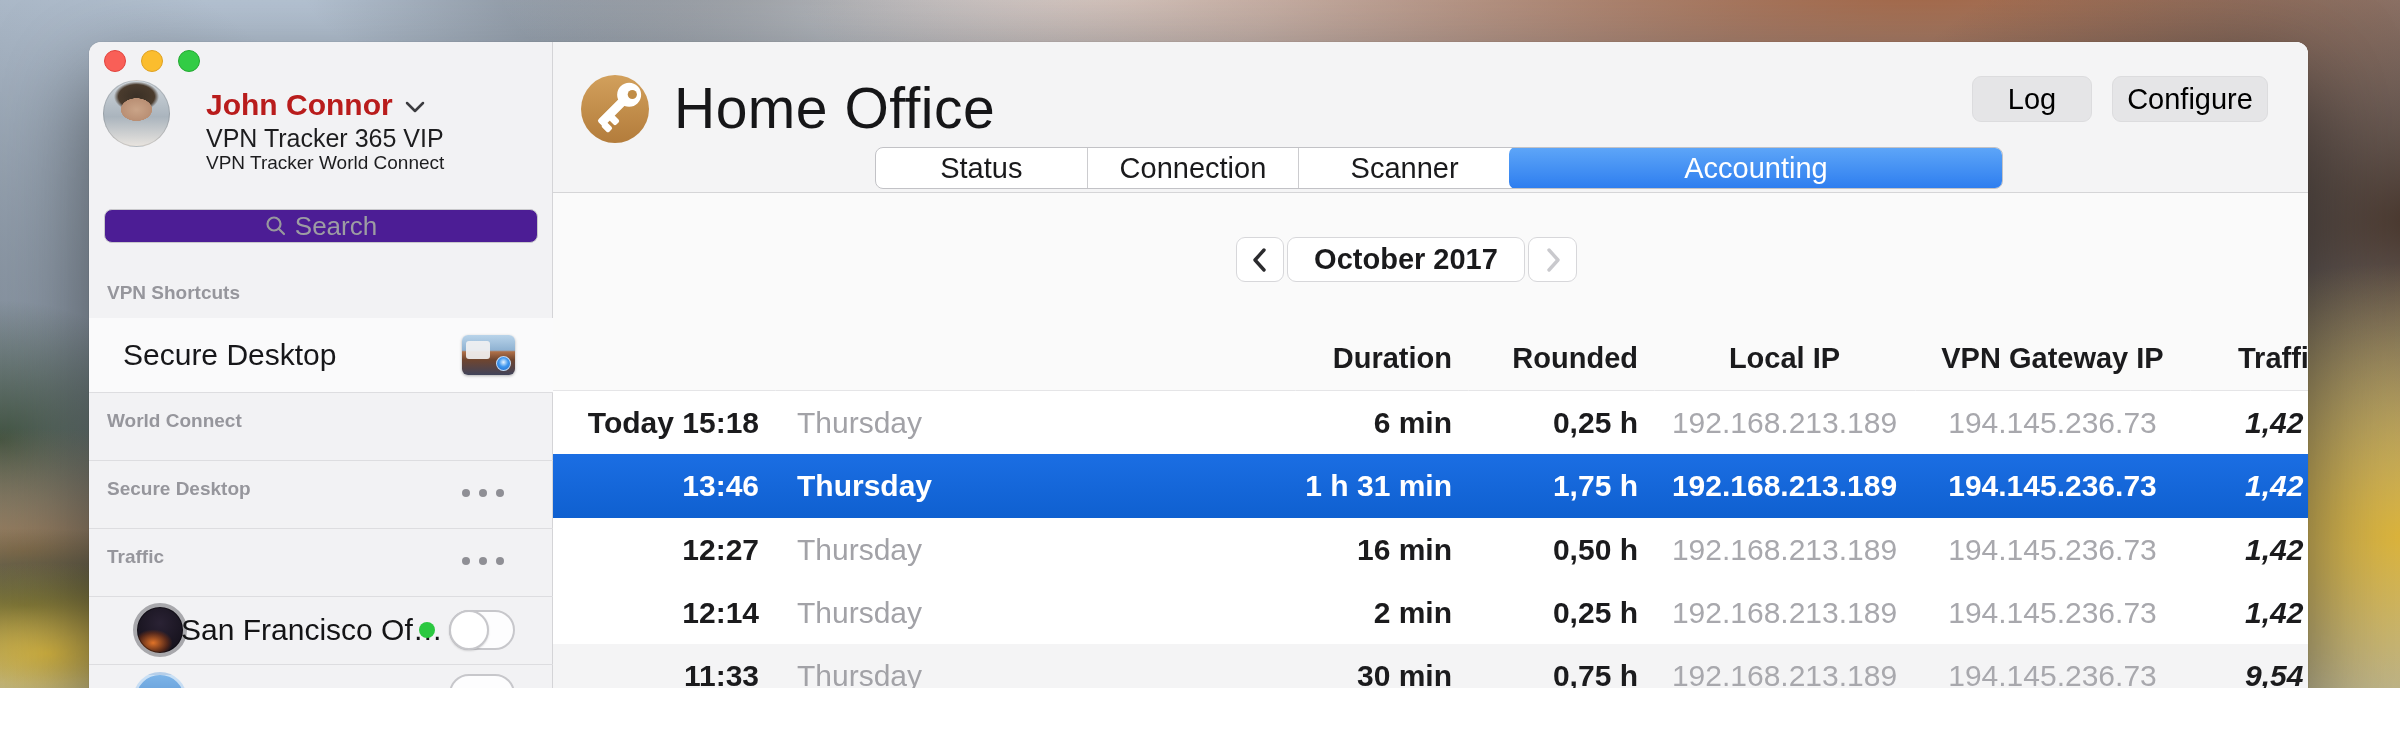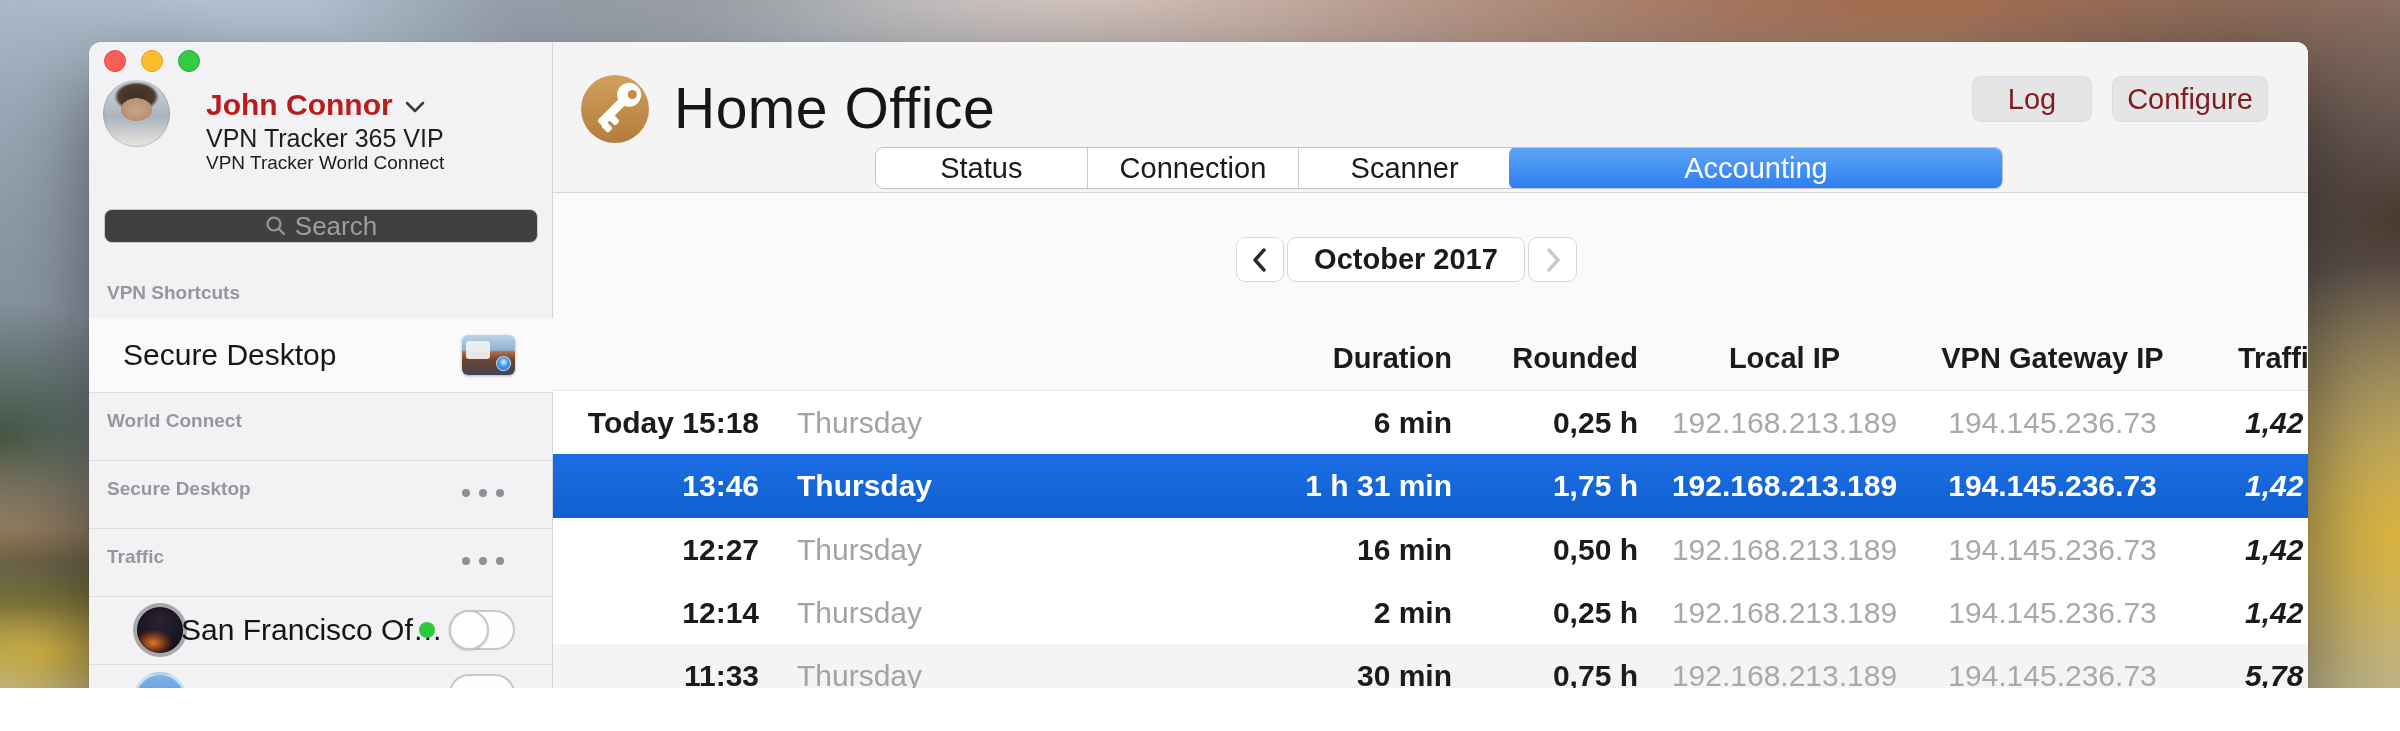--- a/index.html
+++ b/index.html
@@ -39,21 +39,21 @@
     background:
       radial-gradient(22px 16px at 50% 44%, #caa488 0%, #b98f74 70%, rgba(185,143,116,0) 72%),
       radial-gradient(30px 20px at 50% 24%, #3a3026 0%, #4a3b2d 60%, rgba(58,48,38,0) 75%),
       linear-gradient(180deg,#cfd6dc 0%,#aab4bd 55%,#e8e4df 100%);
     border:1px solid rgba(0,0,0,.12); }
   .p-name { position:absolute; left:117px; top:46px; font-size:30px; font-weight:bold; color:#b91c1c; white-space:nowrap; }
   .p-name .chev { margin-left:10px; }
   .p-sub1 { position:absolute; left:117px; top:82px;  font-size:25px; color:#1d1d1f; white-space:nowrap; }
   .p-sub2 { position:absolute; left:117px; top:110px; font-size:19px; color:#1d1d1f; white-space:nowrap; }
 
-  .search { position:absolute; left:15px; top:167px; width:434px; height:34px; background:#404040;
+  .search { position:absolute; left:15px; top:167px; width:434px; height:34px; background:#4c1d95;
     border:1px solid #c8c8cb; border-radius:8px; display:flex; align-items:center; justify-content:center; gap:8px; color:#9d9da3; }
   .search span { font-size:26px; }
 
   .side-divider { position:absolute; left:0; width:464px; height:1px; background:#dddde0; }
   .sec-label { position:absolute; left:18px; font-size:19px; font-weight:bold; color:#96969c; white-space:nowrap; }
   .more { position:absolute; right:48px; display:flex; gap:9px; }
   .more i { width:8px; height:8px; border-radius:50%; background:#8f8f95; }
 
   .shortcut-row { position:absolute; left:0; top:276px; width:464px; height:74px; background:#fafafb; }
   .shortcut-row .lbl { position:absolute; left:34px; top:0; line-height:74px; font-size:30px; color:#17171a; }
@@ -78,21 +78,21 @@
   .partial-toggle { position:absolute; left:360px; top:632px; width:66px; height:40px; border:2px solid #c7c7cb; border-radius:20px; background:#fdfdfe; }
 
   
   .main { position:absolute; left:464px; top:0; width:1755px; height:100%; overflow:hidden; background:#fafafa; }
   .main-header { position:absolute; left:0; top:0; width:100%; height:151px; background:#f4f4f5; border-bottom:1px solid #d5d5d7; }
 
   .key-icon { position:absolute; left:25px; top:30px; width:74px; height:74px; }
   .page-title { position:absolute; left:121px; top:33px; font-size:57px; font-weight:300; color:#161618; letter-spacing:.5px; white-space:nowrap; }
 
   .hbtn { position:absolute; top:34px; height:46px; background:#e5e5e7; border:1px solid #dcdcde; border-radius:9px;
-    font-size:29px; color:#7f1d1d; text-align:center; line-height:44px; }
+    font-size:29px; color:#000000; text-align:center; line-height:44px; }
   .hbtn.log { left:1419px; width:120px; }
   .hbtn.configure { left:1559px; width:156px; }
 
   .tabs { position:absolute; left:322px; top:105px; width:1128px; height:42px; display:flex;
     background:#fff; border:1px solid #c2c2c6; border-radius:8px; overflow:hidden; }
   .tab { flex:1 1 0; text-align:center; line-height:40px; font-size:29px; color:#1a1a1c; border-left:1px solid #cccccf; }
   .tab:first-child { border-left:none; }
   .tab.selected { background:linear-gradient(180deg,#5ea6f8 0%,#2d7def 100%); color:#fff; border-left:none; margin:-1px; border-radius:7px; line-height:42px; flex-basis:calc(25% + 2px); }
 
   
@@ -305,19 +305,19 @@
           <span class="cell c-traffic">1,42</span>
         </div>
 
         <div class="trow shaded" style="top:451px;">
           <span class="cell c-time">11:33</span>
           <span class="cell c-day">Thursday</span>
           <span class="cell c-dur">30 min</span>
           <span class="cell c-round">0,75 h</span>
           <span class="cell c-local">192.168.213.189</span>
           <span class="cell c-gw">194.145.236.73</span>
-          <span class="cell c-traffic">5,78</span>
+          <span class="cell c-traffic">9,54</span>
         </div>
 
       </div>
     </main>
   </div>
 </div>
 
 </body></html>

